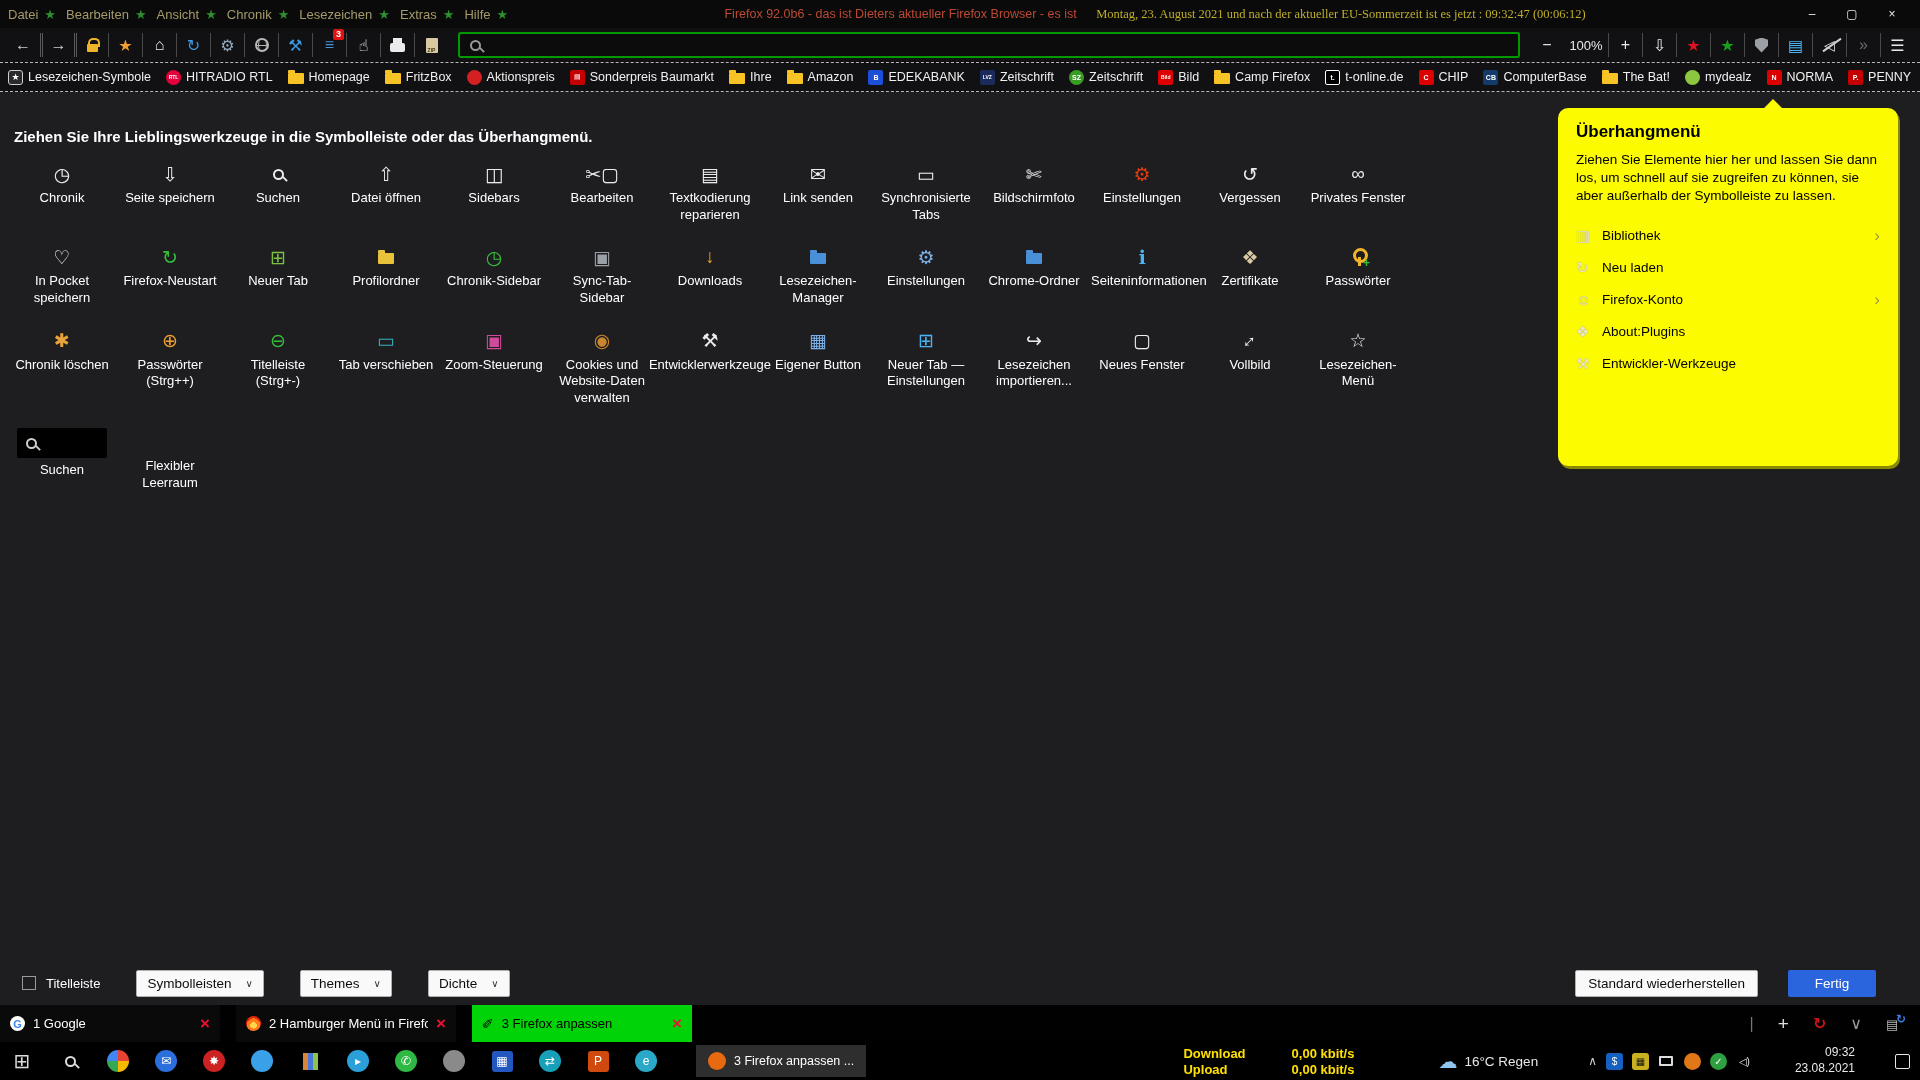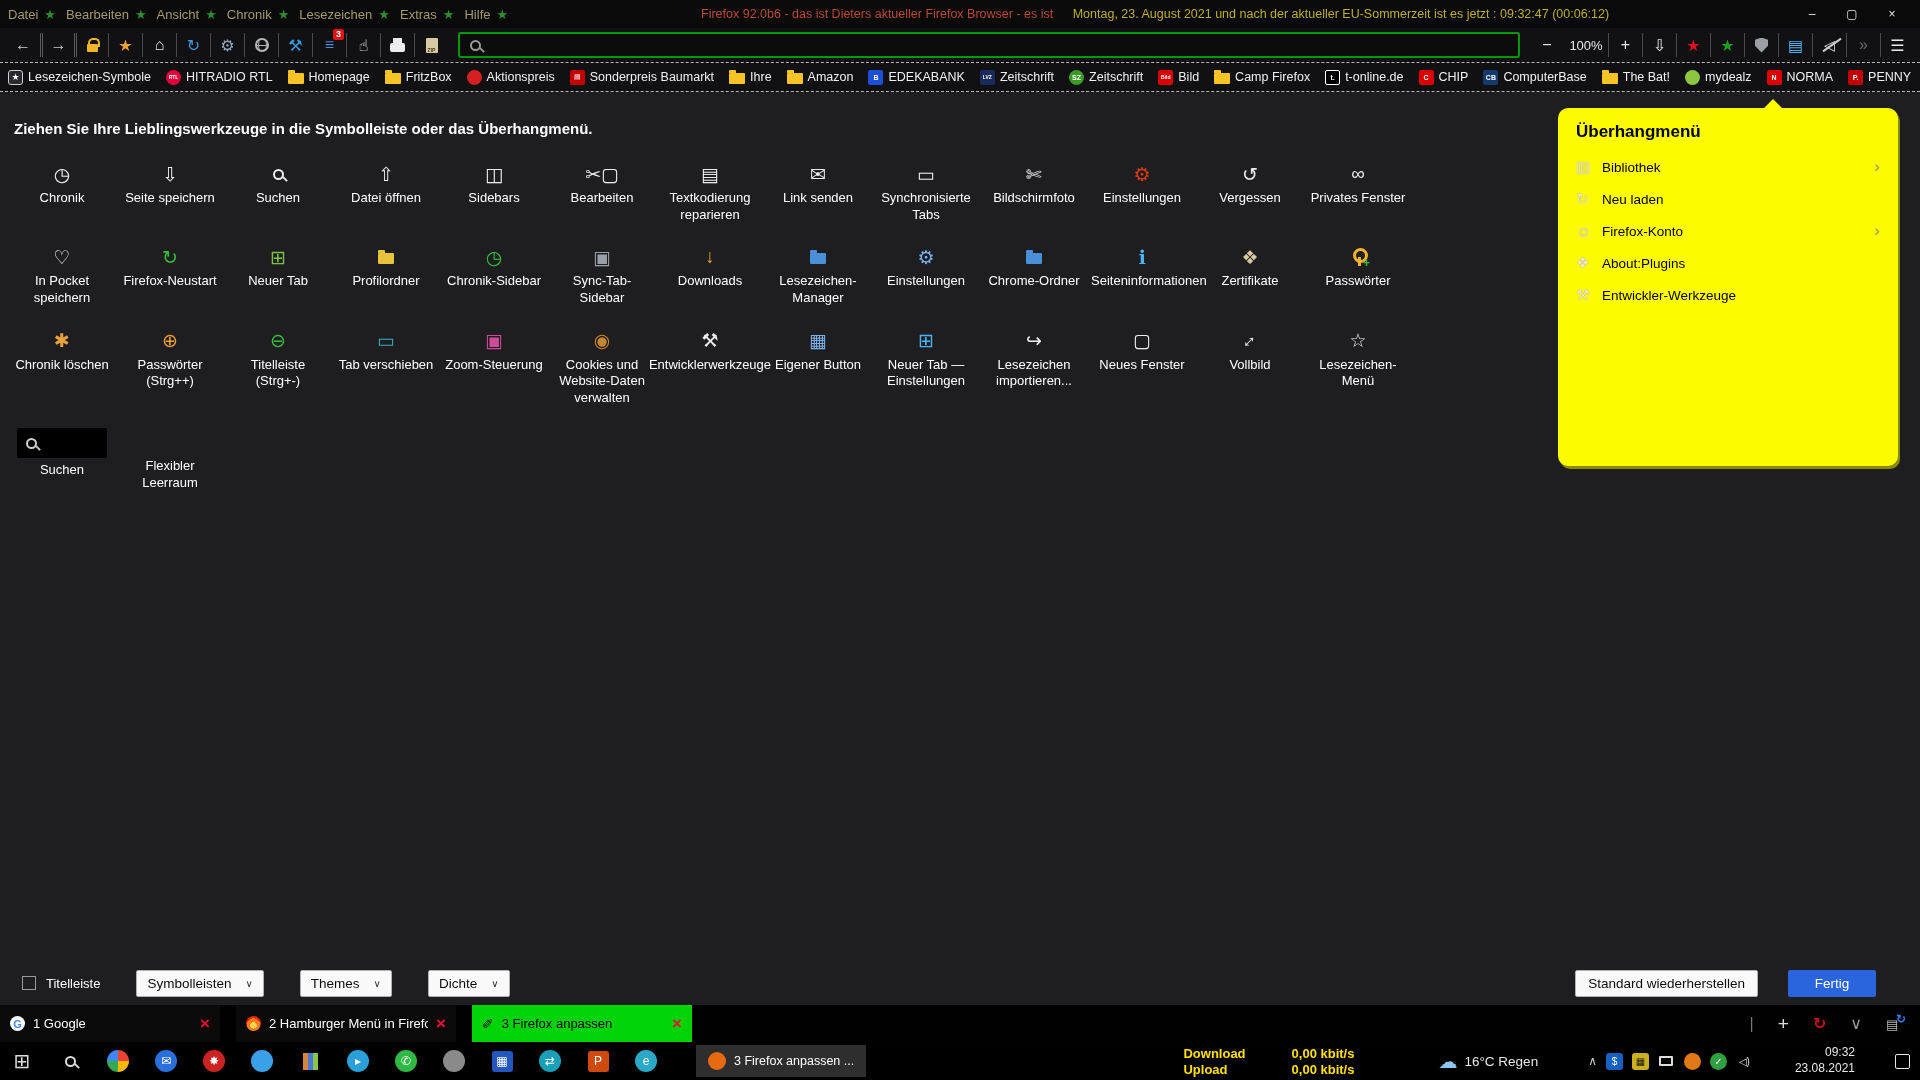--- a/index.html
+++ b/index.html
@@ -11,21 +11,21 @@
   *{margin:0;padding:0;box-sizing:border-box;}
   html,body{width:1920px;height:1080px;overflow:hidden;background:#000;
     font-family:"Liberation Sans","DejaVu Sans",sans-serif;-webkit-font-smoothing:antialiased;}
   .abs{position:absolute;}
   
   #titlebar{left:0;top:0;width:1920px;height:28px;background:var(--bg-title);
     display:flex;align-items:center;padding:0 8px;color:var(--menu-tan);font-size:13px;}
   .menu-item{margin-right:6px;cursor:default;}
   .menu-star{color:var(--star-green);font-size:13px;margin-right:10px;}
   #wtitle{flex:1;text-align:center;font-size:12.5px;white-space:nowrap;overflow:hidden;}
-  #wtitle .t-red{color:var(--title-red);} #wtitle .t-yel{color:var(--title-yellow);margin-left:16px;}
+  #wtitle .t-red{color:var(--title-red);} #wtitle .t-yel{color:var(--title-yellow);margin-left:16px;font-family:Liberation Serif, serif;}
   .winbtns{display:flex;gap:0;color:#e8e8e8;}
   .winbtn{width:40px;text-align:center;font-size:12px;}
   
   #navbar{left:0;top:28px;width:1920px;height:34px;background:var(--bg-bar);
     display:flex;align-items:center;padding:0 6px;}
   .nav-i{height:24px;min-width:34px;display:flex;align-items:center;justify-content:center;
     color:#d6d6d6;font-size:16px;position:relative;border-left:1px solid #4a4a4a;}
   .nav-i:first-child{border-left:none;}
   .nav-i.dbl{border-left:3px double #5a5a5a;}
   .badge{position:absolute;top:-4px;right:2px;background:#e01212;color:#fff;font-size:9px;
@@ -75,21 +75,21 @@
     color:#fff;font-size:9px;display:flex;align-items:center;justify-content:center;}
   .i-notif{width:15px;height:15px;border:1.5px solid #e8e8e8;border-radius:2px;}
   .i-flame{width:15px;height:15px;border-radius:50%;flex:none;
     background:radial-gradient(circle at 50% 62%,#ffd34d 0 28%,#ff7a18 28% 58%,#e8260a 58% 100%);}
   .i-gbox{width:15px;height:15px;background:#fff;border-radius:50%;color:#4285f4;font-weight:bold;
     font-size:11px;display:flex;align-items:center;justify-content:center;flex:none;}
   .i-checkbox{width:14px;height:14px;border:1.5px solid #9a9a9a;background:transparent;flex:none;}
   .diag{display:inline-block;transform:rotate(45deg);}
   
   #main{left:0;top:92px;width:1920px;height:913px;background:var(--bg-main);}
-  #cust-header{position:absolute;left:14px;top:28px;color:#fff;font-size:15px;font-weight:bold;}
+  #cust-header{position:absolute;left:14px;top:36px;color:#fff;font-size:15px;font-weight:bold;}
   #grid{position:absolute;left:8px;top:68px;display:grid;grid-template-columns:repeat(13,108px);row-gap:20px;}
   .cell{display:flex;flex-direction:column;align-items:center;text-align:center;min-height:58px;}
   .cell .gicon{height:28px;display:flex;align-items:center;justify-content:center;font-size:19px;color:#ececec;}
   .cell .glbl{font-size:13px;color:#fff;line-height:1.28;max-width:102px;margin-top:2px;}
   .cell.nowrap .glbl{white-space:nowrap;max-width:none;}
   .gi-searchwrap{width:90px;height:30px;background:#000;border-radius:2px;display:flex;align-items:center;padding-left:9px;color:#cfcfcf;}
   
   #panel{position:absolute;right:22px;top:16px;width:340px;height:358px;background:var(--panel-yellow);
     border-radius:10px;padding:14px 18px;color:#111;box-shadow:2px 3px 0 #8a8a00;}
   #panel::before{content:"";position:absolute;top:-6px;left:208px;width:14px;height:14px;
@@ -569,20 +569,21 @@
         <div class="glbl">Suchen</div>
       </div>
       <div class="cell">
         <div class="gicon" style="height: 30px;"></div>
         <div class="glbl">Flexibler Leerraum</div>
       </div>
     </div>
 
   <div id="panel">
     <h2>Überhangmenü</h2>
+    <div class="desc">Ziehen Sie Elemente hier her und lassen Sie dann los, um schnell auf sie zugreifen zu können, sie aber außerhalb der Symbolleiste zu lassen.</div>
     <div id="panel-items">
         <div class="p-item">
           <span class="p-ico">▥</span>
           <span>Bibliothek</span>
           <span class="p-chev">›</span>
         </div>
         <div class="p-item">
           <span class="p-ico">↻</span>
           <span>Neu laden</span>
         </div>

